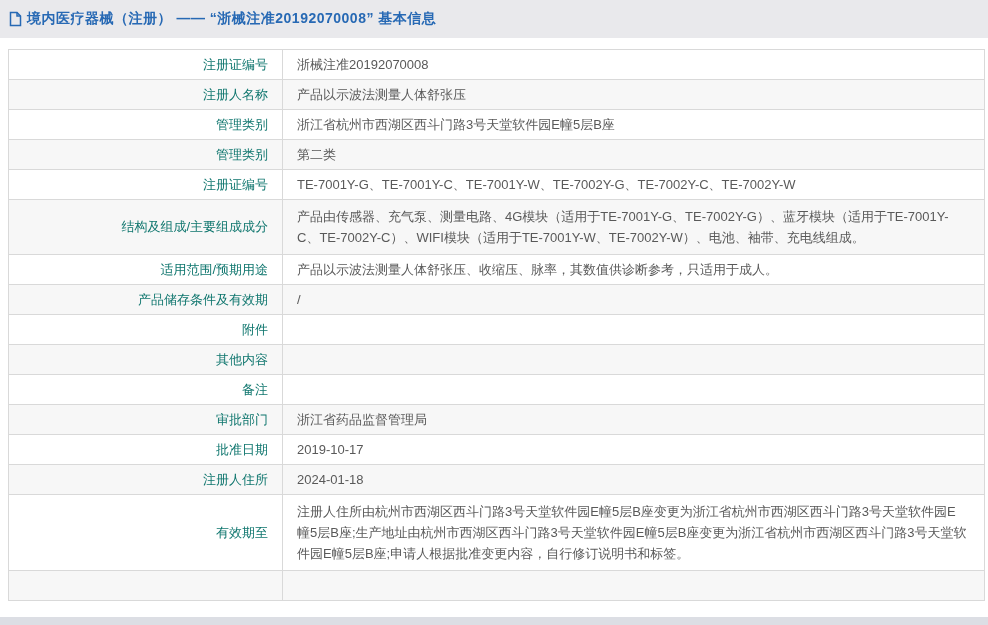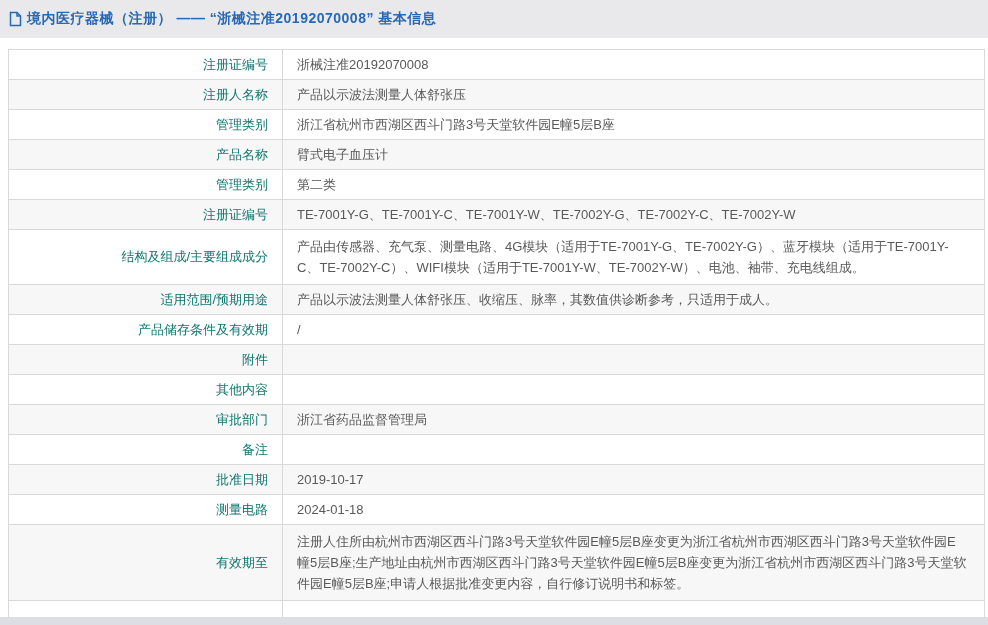--- a/index.html
+++ b/index.html
@@ -73,24 +73,20 @@
     </tr>
     <tr>
       <td class="label">注册人名称</td>
       <td class="value">产品以示波法测量人体舒张压</td>
     </tr>
     <tr>
       <td class="label">管理类别</td>
       <td class="value">浙江省杭州市西湖区西斗门路3号天堂软件园E幢5层B座</td>
     </tr>
     <tr>
-      <td class="label">产品名称</td>
-      <td class="value">臂式电子血压计</td>
-    </tr>
-    <tr>
       <td class="label">管理类别</td>
       <td class="value">第二类</td>
     </tr>
     <tr>
       <td class="label">注册证编号</td>
       <td class="value">TE-7001Y-G、TE-7001Y-C、TE-7001Y-W、TE-7002Y-G、TE-7002Y-C、TE-7002Y-W</td>
     </tr>
     <tr class="tall">
       <td class="label">结构及组成/主要组成成分</td>
       <td class="value">产品由传感器、充气泵、测量电路、4G模块（适用于TE-7001Y-G、TE-7002Y-G）、蓝牙模块（适用于TE-7001Y-C、TE-7002Y-C）、WIFI模块（适用于TE-7001Y-W、TE-7002Y-W）、电池、袖带、充电线组成。</td>
@@ -105,33 +101,33 @@
     </tr>
     <tr>
       <td class="label">附件</td>
       <td class="value"></td>
     </tr>
     <tr>
       <td class="label">其他内容</td>
       <td class="value"></td>
     </tr>
     <tr>
+      <td class="label">备注</td>
+      <td class="value"></td>
+    </tr>
+    <tr>
       <td class="label">审批部门</td>
       <td class="value">浙江省药品监督管理局</td>
-    </tr>
-    <tr>
-      <td class="label">备注</td>
-      <td class="value"></td>
     </tr>
     <tr>
       <td class="label">批准日期</td>
       <td class="value">2019-10-17</td>
     </tr>
     <tr>
-      <td class="label">测量电路</td>
+      <td class="label">注册人住所</td>
       <td class="value">2024-01-18</td>
     </tr>
     <tr class="tall">
       <td class="label">有效期至</td>
       <td class="value">注册人住所由杭州市西湖区西斗门路3号天堂软件园E幢5层B座变更为浙江省杭州市西湖区西斗门路3号天堂软件园E幢5层B座;生产地址由杭州市西湖区西斗门路3号天堂软件园E幢5层B座变更为浙江省杭州市西湖区西斗门路3号天堂软件园E幢5层B座;申请人根据批准变更内容，自行修订说明书和标签。</td>
     </tr>
     <tr>
       <td class="label">
         
       </td>

